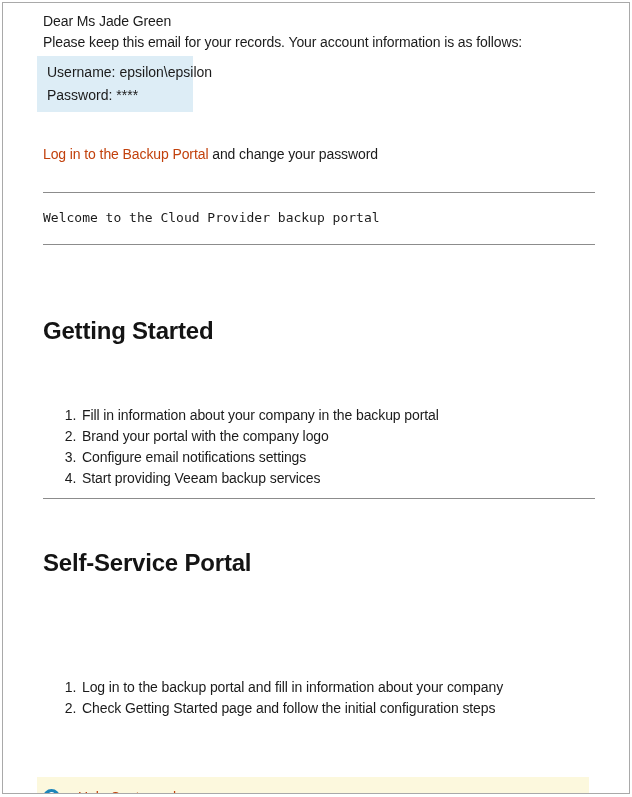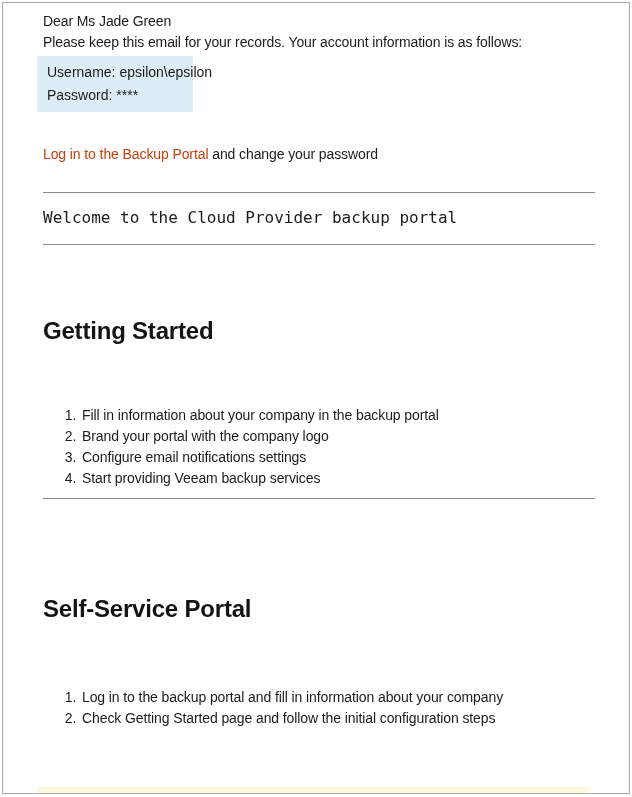--- a/index.html
+++ b/index.html
@@ -44,46 +44,46 @@
     border-top:1px solid #8c8c8c;
     margin:0 2px 0 6px;
     height:0;
   }
   .d1 { margin-top:27px; }
   .d2 { margin-top:16px; }
   .d3 { margin-top:10px; }
 
   .mono-text {
     font-family:"DejaVu Sans Mono", monospace;
-    font-size:16px;
+    font-size:13px;
     line-height:20px;
     margin:15px 0 0 6px;
     color:#1b1b1b;
   }
 
   .section-title {
     font-size:24px;
     line-height:24px;
     font-weight:bold;
     letter-spacing:-0.2px;
     color:#141414;
     margin:74px 0 0 6px;
   }
-  .t2 { margin-top:98px; }
+  .t2 { margin-top:52px; }
 
   .steps {
     margin:62px 0 0 0;
     padding:0 0 0 43px;
     font-size:14px;
     line-height:20px;
     color:#1b1b1b;
     letter-spacing:-0.1px;
   }
   .steps li { margin-bottom:1px; padding-left:2px; }
-  .ol2 { margin-top:66px; }
+  .ol2 { margin-top:102px; }
 
   .note {
     margin:59px 8px 0 0;
     background:#fcf8dd;
     padding:10px 12px 10px 6px;
     display:flex;
     align-items:center;
     font-size:14px;
     line-height:21px;
     color:#1b1b1b;

